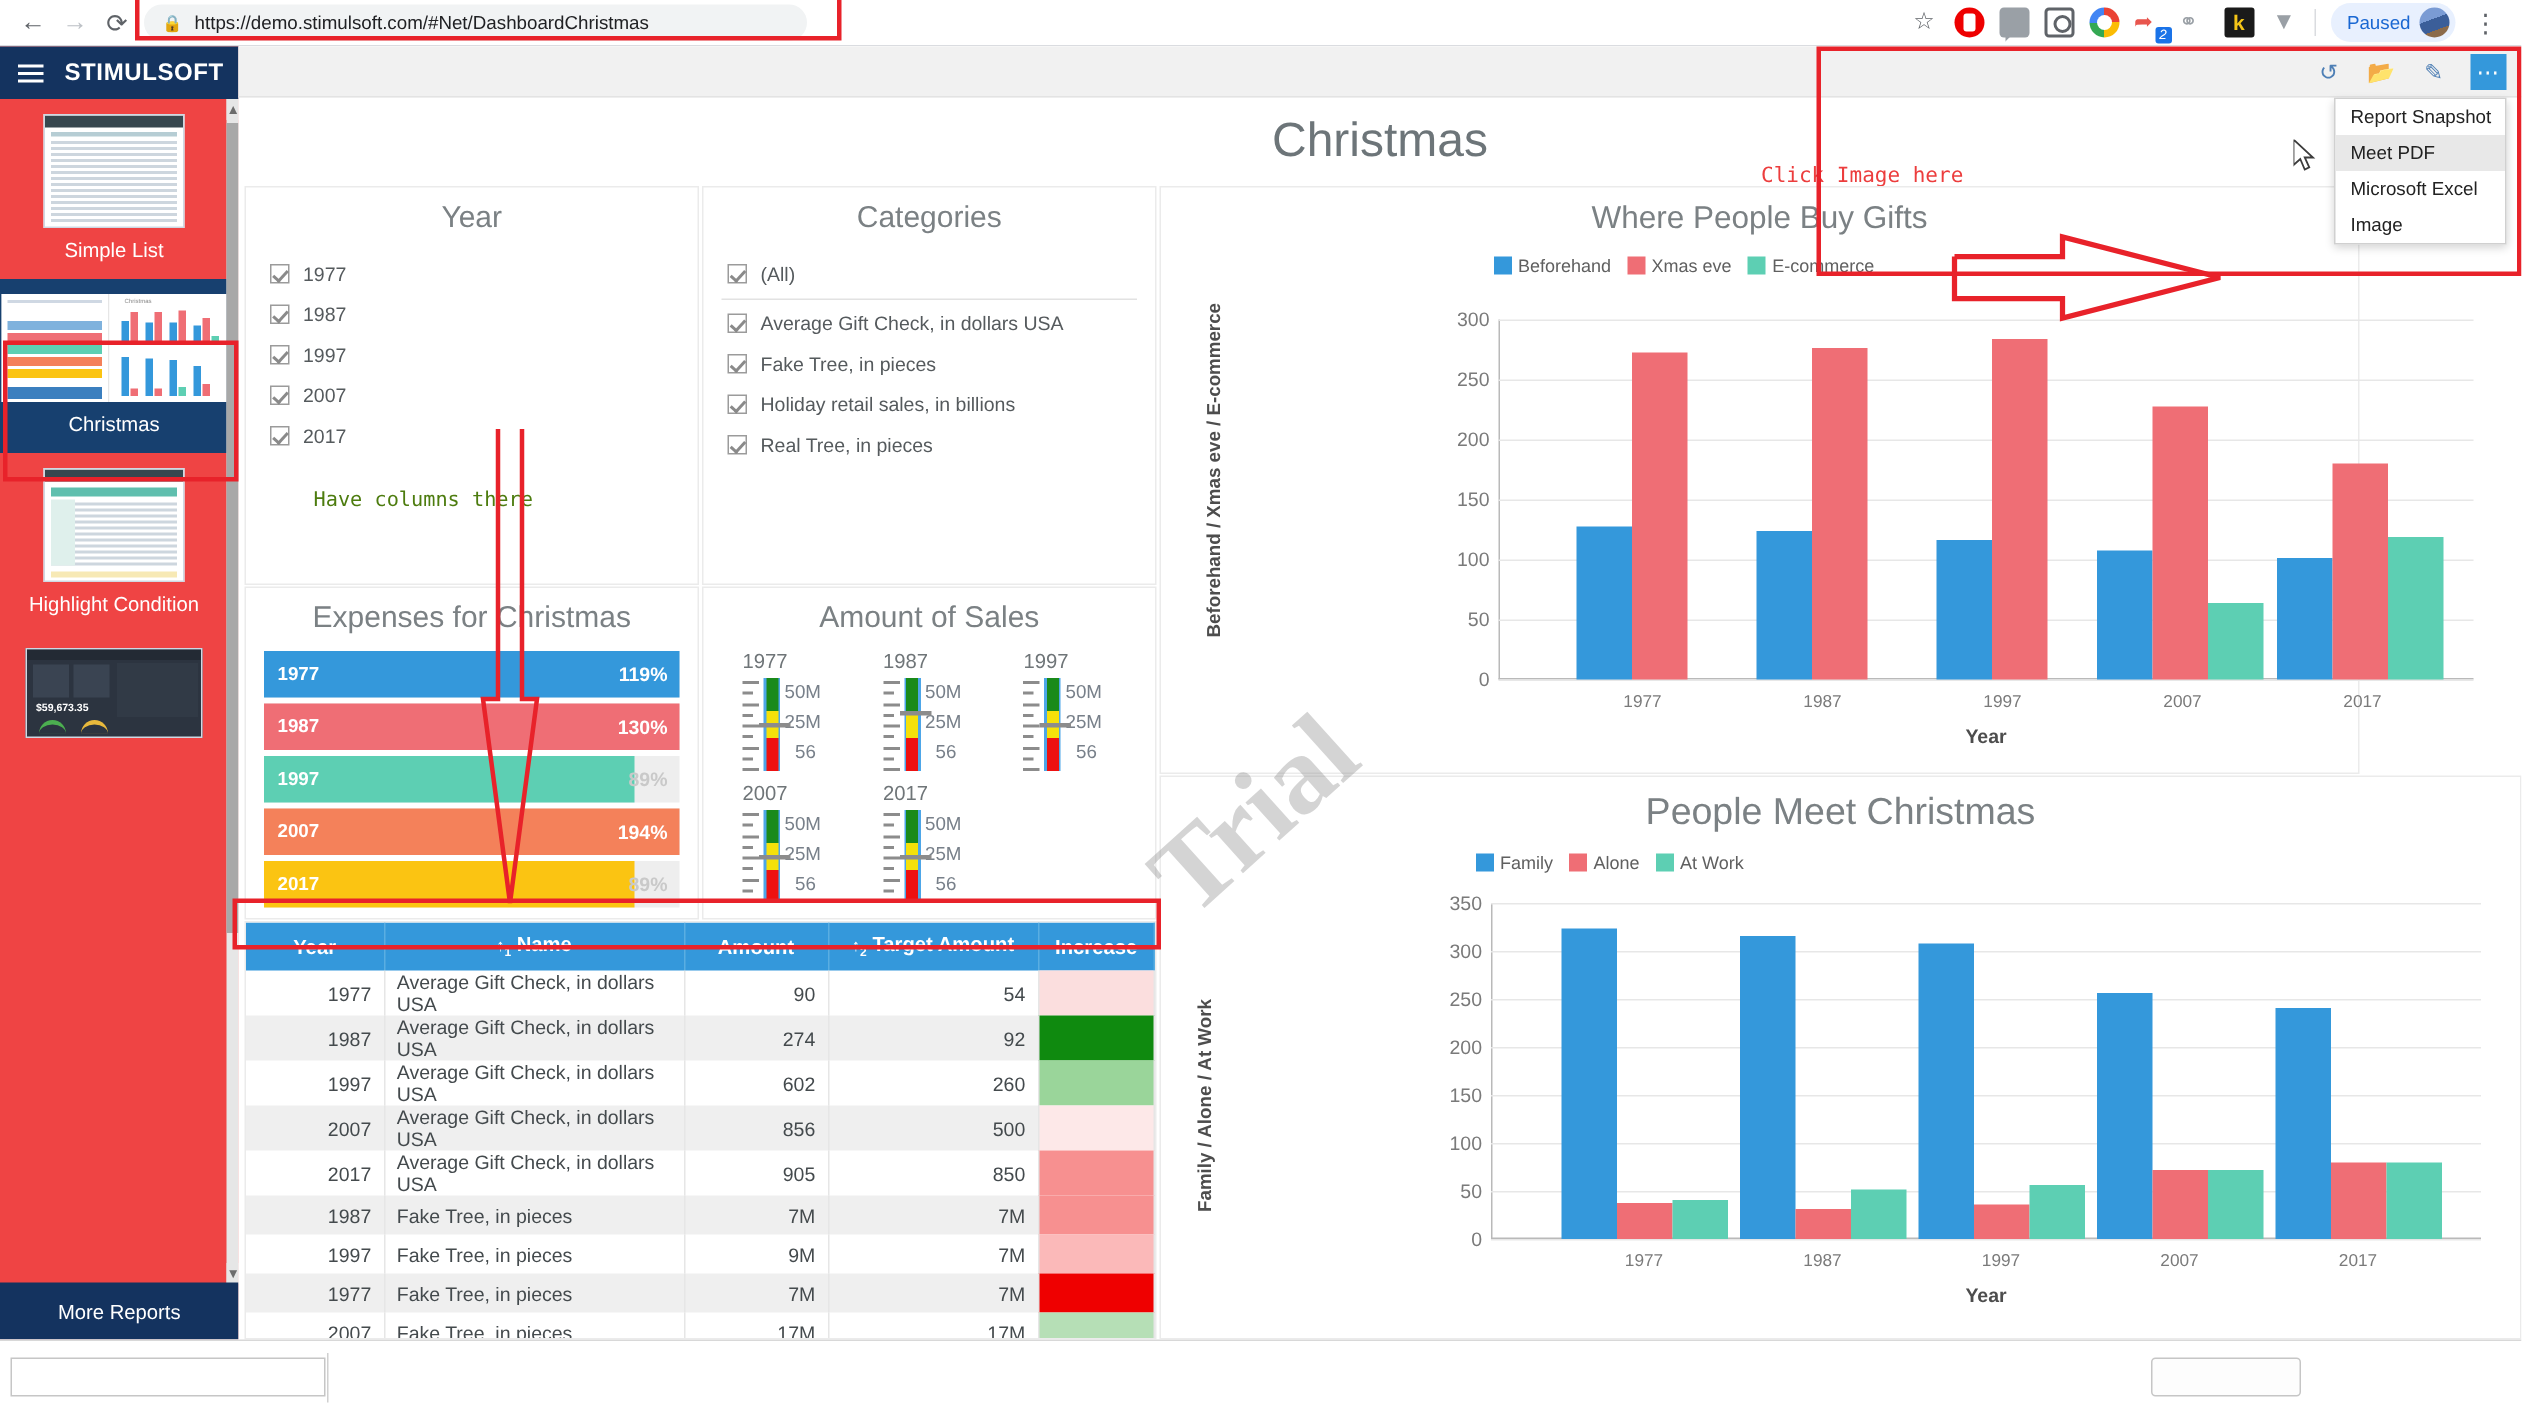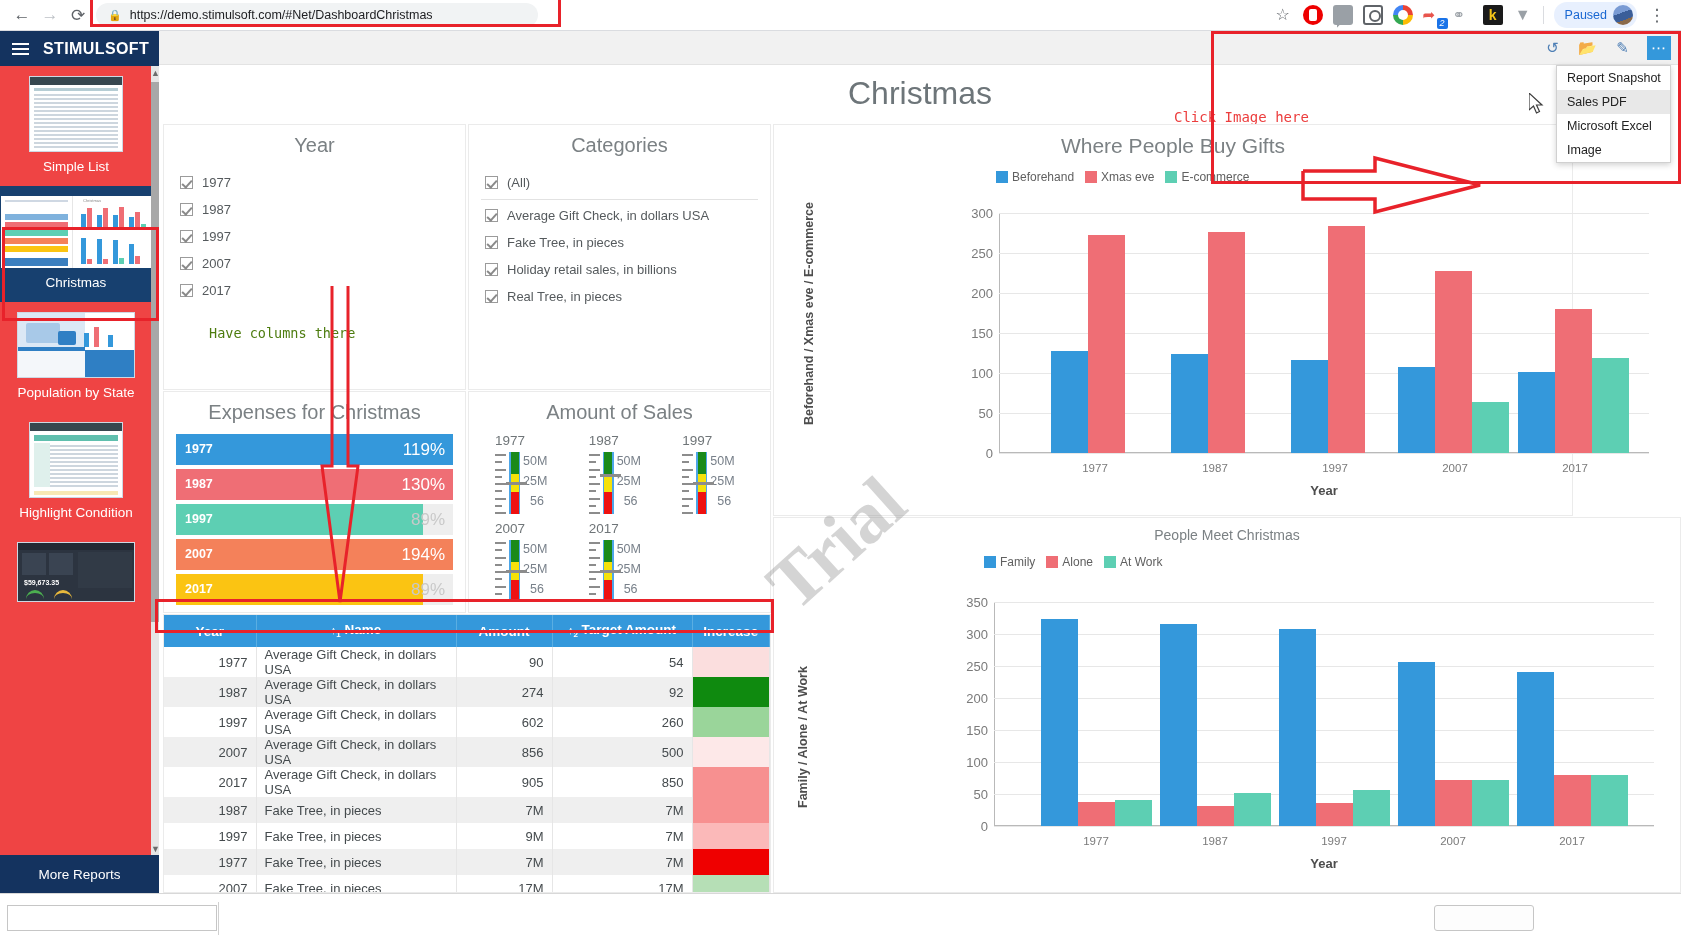--- a/index.html
+++ b/index.html
@@ -108,21 +108,21 @@
   .chkbox { width:13px; height:13px; border:1px solid #9b9b9b; background:#fff; position:relative; flex:0 0 auto;}
   .chkbox::after { content:""; position:absolute; left:3px; top:1px; width:4px; height:8px;
     border:solid #8a8a8a; border-width:0 2px 2px 0; transform:rotate(42deg); }
   .chk-sep { height:1px; background:#e2e2e2; margin:3px 12px 2px; }
   .have-note { position:absolute; left:45px; top:200px; color:#4d7c0f; font-family:"DejaVu Sans Mono", monospace; font-size:13.5px;}
 
   
   .pbar-wrap { margin:0 12px 4px; height:31px; background:#eeeeee; position:relative; }
   .pbar-fill { position:absolute; left:0; top:0; bottom:0; }
   .pbar-left { position:absolute; left:9px; top:0; line-height:31px; color:#ffffff; font-size:12.5px; font-weight:bold; }
-  .pbar-right { position:absolute; right:8px; top:0; line-height:31px; font-size:17px; font-weight:normal; }
+  .pbar-right { position:absolute; right:8px; top:0; line-height:31px; font-size:13px; font-weight:bold; }
 
   
   .gauge-grid { display:grid; grid-template-columns:repeat(3,1fr); padding:6px 10px 0; }
   .gauge-cell { padding:3px 0 4px 16px; }
   .gauge-yr { font-size:13.5px; color:#6f7578; margin-bottom:4px;}
   .gauge-body { display:flex; align-items:flex-start; gap:3px; position:relative; }
   .ticks { width:11px; display:flex; flex-direction:column; justify-content:space-between; height:62px; padding-top:2px;}
   .ticks i { display:block; height:2px; background:#8c8c8c; }
   .ticks i:nth-child(odd){ width:11px; } .ticks i:nth-child(even){ width:7px; }
   .thermo { width:11px; height:62px; background:#4da6e8; position:relative; }
@@ -264,37 +264,20 @@
             <div class="mini-bar" style="left:40px;height:24px;bottom:4px;background:#3498db"></div>
             <div class="mini-bar" style="left:46px;height:6px;bottom:4px;background:#5dcfb3"></div>
             <div class="mini-bar" style="left:56px;height:20px;bottom:4px;background:#3498db"></div>
             <div class="mini-bar" style="left:62px;height:8px;bottom:4px;background:#ef6e75"></div>
           </div>
         </div>
         <div class="sb-label">Christmas</div>
       </div>
 
 
-      <div class="sb-item">
-        <div class="thumb" style="width:118px;height:66px">
-          <div class="mini">
-            <div style="position:absolute;left:0;top:0;width:58%;height:56%;background:#dbe8f5"></div>
-            <div style="position:absolute;left:8px;top:10px;width:34px;height:20px;background:#a8c9e8;border-radius:2px"></div>
-            <div style="position:absolute;left:40px;top:18px;width:18px;height:14px;background:#2f7fc4;border-radius:2px"></div>
-            <div style="position:absolute;right:0;top:0;width:42%;height:56%;background:#fff"></div>
-            <div class="mini-bar" style="left:66px;height:14px;bottom:30px;background:#3498db"></div>
-            <div class="mini-bar" style="left:76px;height:20px;bottom:30px;background:#ef6e75"></div>
-            <div class="mini-bar" style="left:90px;height:12px;bottom:30px;background:#3498db"></div>
-            <div style="position:absolute;left:0;bottom:0;width:58%;height:42%;background:#f4f7fa"></div>
-            <div style="position:absolute;left:0;bottom:26px;width:58%;height:4px;background:#2f7fc4"></div>
-            <div style="position:absolute;right:0;bottom:0;width:42%;height:42%;background:#2f7fc4"></div>
-          </div>
-        </div>
-        <div class="sb-label">Population by State</div>
-      </div>
 
       <div class="sb-item">
         <div class="thumb">
           <div class="mini">
             <div class="mini-head"></div>
             <div class="mini-row" style="top:12px;height:6px;background:#5fbfae"></div>
             <div class="mini-row" style="top:22px"></div>
               <div class="mini-row" style="top:26px"></div>
             <div class="mini-row" style="top:30px"></div>
               <div class="mini-row" style="top:34px"></div>
@@ -340,21 +323,21 @@
 
     <div class="toolbar">
       <span class="tb-ic">↺</span>
       <span class="tb-ic">📂</span>
       <span class="tb-ic">✎</span>
       <span class="tb-ic blue-sq">⋯</span>
     </div>
 
     <div class="dropdown">
       <div class="dd-item">Report Snapshot</div>
-      <div class="dd-item hover">Sales PDF</div>
+      <div class="dd-item hover">Meet PDF</div>
       <div class="dd-item">Microsoft Excel</div>
       <div class="dd-item">Image</div>
     </div>
 
     <svg class="ann" style="left:1370px;top:62px" width="18" height="24">
       <polygon points="0,0 0,17 4.5,13 7.5,20 10.5,18.5 7.5,12 13,12" fill="#ffffff" stroke="#3c3c3c" stroke-width="1.2"></polygon>
     </svg>
 
     <div class="dash-title">
       <h1>Christmas</h1>
@@ -734,21 +717,21 @@
 
         <div class="bar" style="left:519px;width:37px;height:81px;background:#3498db"></div>
         <div class="bar" style="left:556px;width:37px;height:144px;background:#ef6e75"></div>
         <div class="bar" style="left:593px;width:37px;height:95px;background:#5dcfb3"></div>
         <span class="xtick" style="left:576px">2017</span>
       </div>
       <div class="xlab" style="left:225px;top:358px;width:650px">Year</div>
     </div>
 
     <div class="panel" style="left:614px;top:486px;width:908px;height:376px">
-      <div class="panel-title" style="font-size:14px">People Meet Christmas</div>
+      <div class="panel-title" style="font-size:25px">People Meet Christmas</div>
       <div class="chart-legend" style="margin:12px 0 0 210px">
         <span><i class="lg-sw" style="background:#3498db"></i><span>Family</span></span>
         <span><i class="lg-sw" style="background:#ef6e75"></i><span>Alone</span></span>
         <span><i class="lg-sw" style="background:#5dcfb3"></i><span>At Work</span></span>
       </div>
 
       <div class="ylab" style="left:22px;top:290px;font-size:12.5px">Family / Alone / At Work</div>
 
       <div class="plot" style="left:220px;top:84px;width:660px;height:224px">
         <div class="axis-y"></div>

